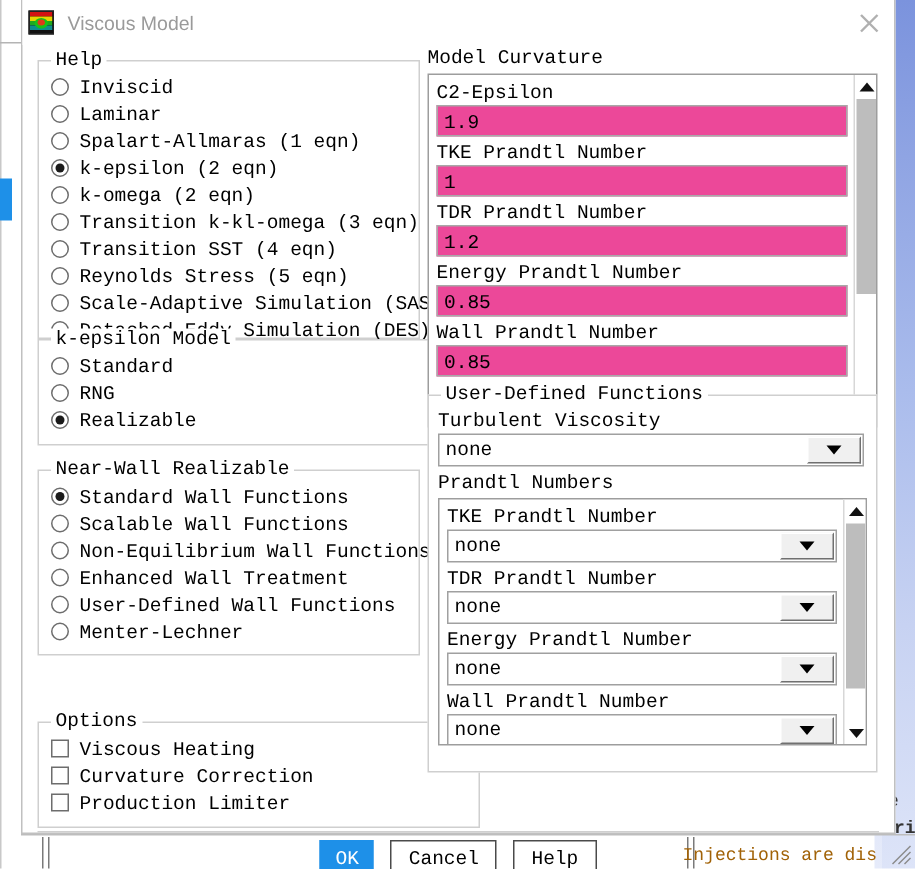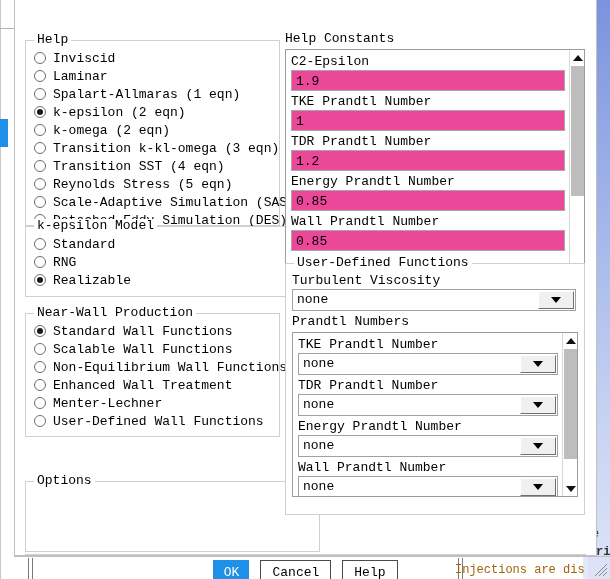--- a/index.html
+++ b/index.html
@@ -205,20 +205,38 @@
   <div id="bg-right-text-b">ri</div>
   <svg id="resize-grip" viewBox="0 0 16 16">
     <line x1="15" y1="3" x2="3" y2="15" stroke="#8a8a8a" stroke-width="1"></line>
     <line x1="15" y1="7" x2="7" y2="15" stroke="#8a8a8a" stroke-width="1"></line>
     <line x1="15" y1="11" x2="11" y2="15" stroke="#8a8a8a" stroke-width="1"></line>
   </svg>
 </div>
 
 <div id="dialog">
 
+  <div id="titlebar">
+    <div id="title-icon">
+      <div class="band" style="top:0;height:3px;background:#d41212;"></div>
+      <div class="band" style="top:3px;height:3px;background:#e8d400;"></div>
+      <div class="band" style="top:6px;height:3px;background:#1fa81f;"></div>
+      <div class="band" style="top:9px;height:3px;background:#0e8e8e;"></div>
+      <div class="band" style="top:12px;height:4px;background:#111;"></div>
+      <div style="position:absolute;left:3px;top:4px;width:9px;height:7px;border-radius:50%;background:#17c217;"></div>
+      <div style="position:absolute;left:5px;top:5px;width:5px;height:4px;border-radius:50%;background:#e03a1a;"></div>
+    </div>
+    <div id="title-text">Viscous Model</div>
+    <div id="close-btn">
+      <svg width="13" height="13" viewBox="0 0 13 13">
+        <line x1="1" y1="1" x2="12" y2="12" stroke="#b0b0b0" stroke-width="1.6"></line>
+        <line x1="12" y1="1" x2="1" y2="12" stroke="#b0b0b0" stroke-width="1.6"></line>
+      </svg>
+    </div>
+  </div>
 
   <div id="content">
 
     <div class="group" style="left:10px; top:10px; width:255px; height:186px;">
       <div class="legend">Help</div>
       <div style="padding-top:8px;">
         <div class="row">
           <span class="radio"></span>
           <span class="lbl">Inviscid</span>
         </div>
@@ -273,55 +291,69 @@
           <span class="lbl">RNG</span>
         </div>
         <div class="row">
           <span class="radio on"></span>
           <span class="lbl">Realizable</span>
         </div>
       </div>
     </div>
 
     <div class="group" style="left:10px; top:283px; width:255px; height:124px;">
-      <div class="legend">Near-Wall Production</div>
+      <div class="legend">Near-Wall Realizable</div>
       <div style="padding-top:8px;">
         <div class="row">
           <span class="radio on"></span>
           <span class="lbl">Standard Wall Functions</span>
         </div>
         <div class="row">
           <span class="radio"></span>
           <span class="lbl">Scalable Wall Functions</span>
         </div>
         <div class="row">
           <span class="radio"></span>
           <span class="lbl">Non-Equilibrium Wall Functions</span>
         </div>
         <div class="row">
           <span class="radio"></span>
           <span class="lbl">Enhanced Wall Treatment</span>
         </div>
         <div class="row">
           <span class="radio"></span>
+          <span class="lbl">User-Defined Wall Functions</span>
+        </div>
+        <div class="row">
+          <span class="radio"></span>
           <span class="lbl">Menter-Lechner</span>
-        </div>
-        <div class="row">
-          <span class="radio"></span>
-          <span class="lbl">User-Defined Wall Functions</span>
         </div>
       </div>
     </div>
 
     <div class="group" style="left:10px; top:423px; width:295px; height:71px;margin-top:28px;">
       <div class="legend">Options</div>
+      <div style="padding-top:8px;">
+        <div class="row">
+          <span class="check"></span>
+          <span class="lbl">Viscous Heating</span>
+        </div>
+        <div class="row">
+          <span class="check"></span>
+          <span class="lbl">Curvature Correction</span>
+        </div>
+        <div class="row">
+          <span class="check"></span>
+          <span class="lbl">Production Limiter</span>
+        </div>
+      </div>
     </div>
 
     <div style="position:absolute; left:270px; top:2px; width:300px; height:218px;">
-      <div style="font-size:13px; color:#000; line-height:14px;">Help Constants</div>
+      <div style="font-size:13px; color:#000; line-height:14px;">Model Curvature</div>
       <div class="scrollpanel" style="left:0; top:17px; width:300px; height:236px;">
         <div class="sp-inner">
           <div class="fieldlabel">C2-Epsilon</div>
           <div class="textinput">1.9</div>
           <div class="fieldlabel">TKE Prandtl Number</div>
           <div class="textinput">1</div>
           <div class="fieldlabel">TDR Prandtl Number</div>
           <div class="textinput">1.2</div>
           <div class="fieldlabel">Energy Prandtl Number</div>
           <div class="textinput">0.85</div>

